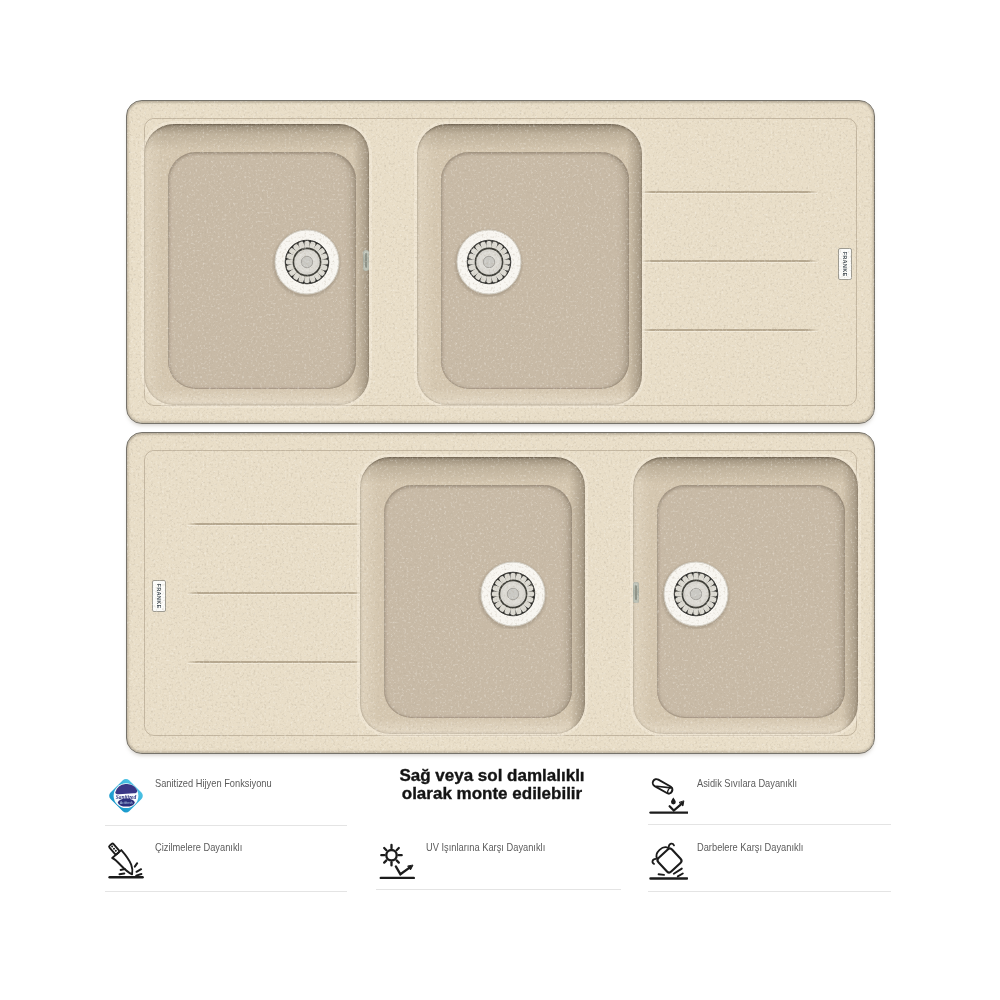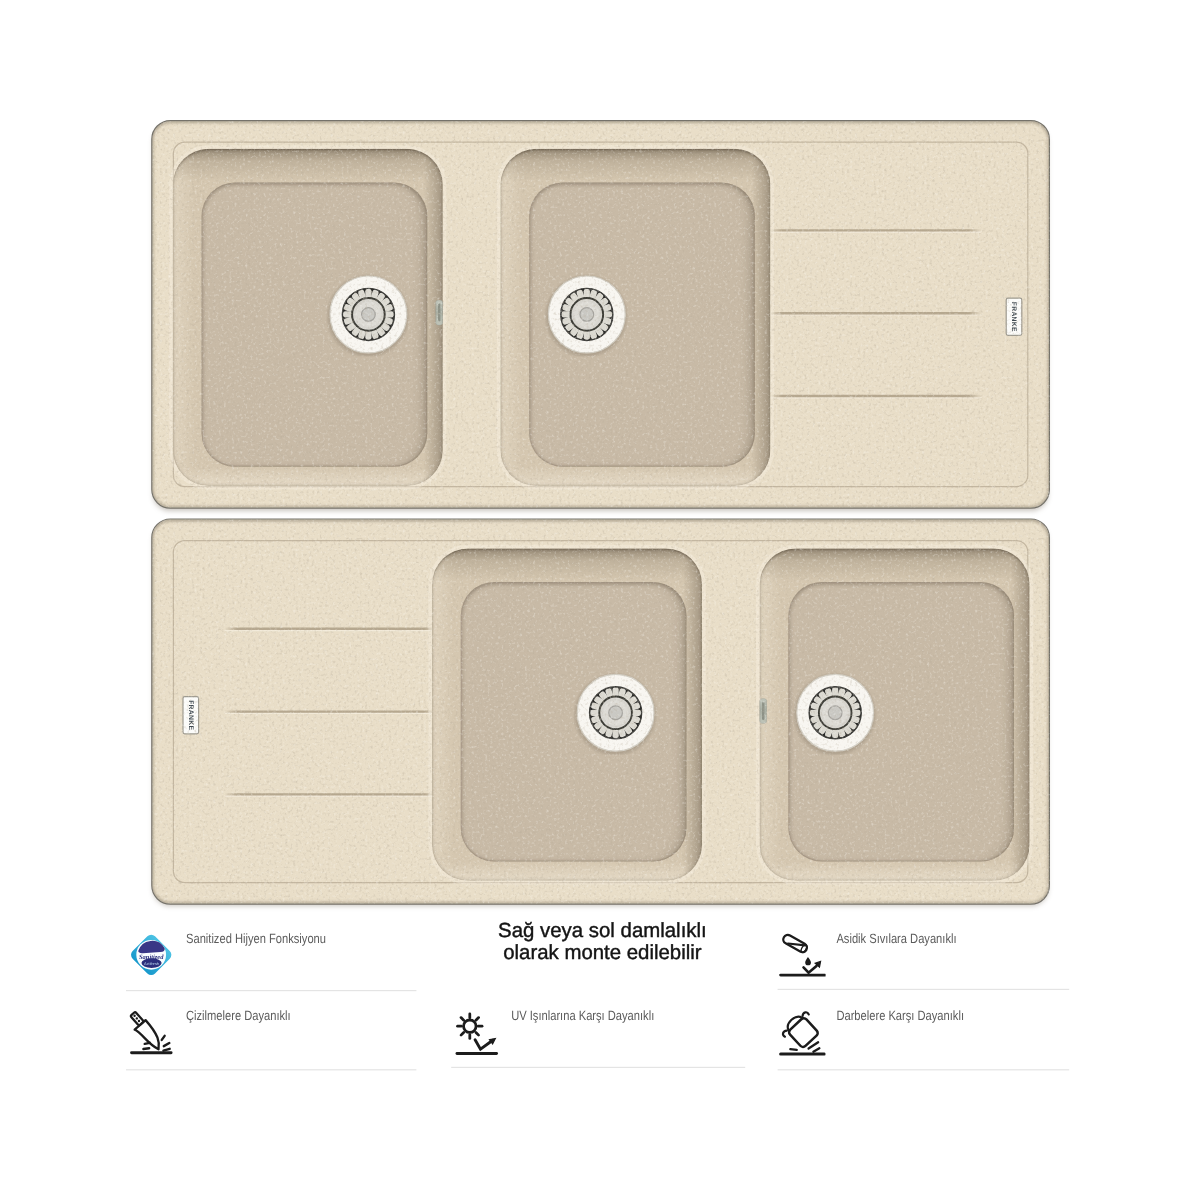--- a/index.html
+++ b/index.html
@@ -36,22 +36,22 @@
     border-radius:2px;}
   .clip{position:absolute;width:6px;height:21px;border-radius:2.5px;
     background:linear-gradient(180deg,#c6cabf,#aab0a4 45%,#c2c7bb);
     box-shadow:inset 0 0 1px rgba(90,94,86,.6);}
   .clip:after{content:"";position:absolute;left:2px;top:3px;width:2px;height:15px;
     background:#8d9287;border-radius:1px;}
   .noise{position:absolute;inset:0;border-radius:15px;}
   .ftext{position:absolute;font-size:11.2px;line-height:12px;color:#5b5b5b;white-space:nowrap;
     transform:scaleX(.83);transform-origin:0 0;}
   .divline{position:absolute;height:1px;background:#e4e4e4;}
-  .head{position:absolute;left:352px;top:767px;width:300px;text-align:center;
-    font-size:17px;line-height:18.2px;color:#141414;-webkit-text-stroke:.35px #141414;}
+  .head{position:absolute;left:342px;top:767px;width:300px;text-align:center;
+    font-size:17px;line-height:18.2px;color:#141414;font-weight:bold;-webkit-text-stroke:.35px #141414;}
 </style>
 </head>
 <body>
 
 <div class="panel" style="top:100px;height:322px;">
 
   <div class="deckline"></div>
 
   <div class="groove" style="left:514px;top:90px;"></div>
   <div class="groove" style="left:514px;top:159px;"></div>

